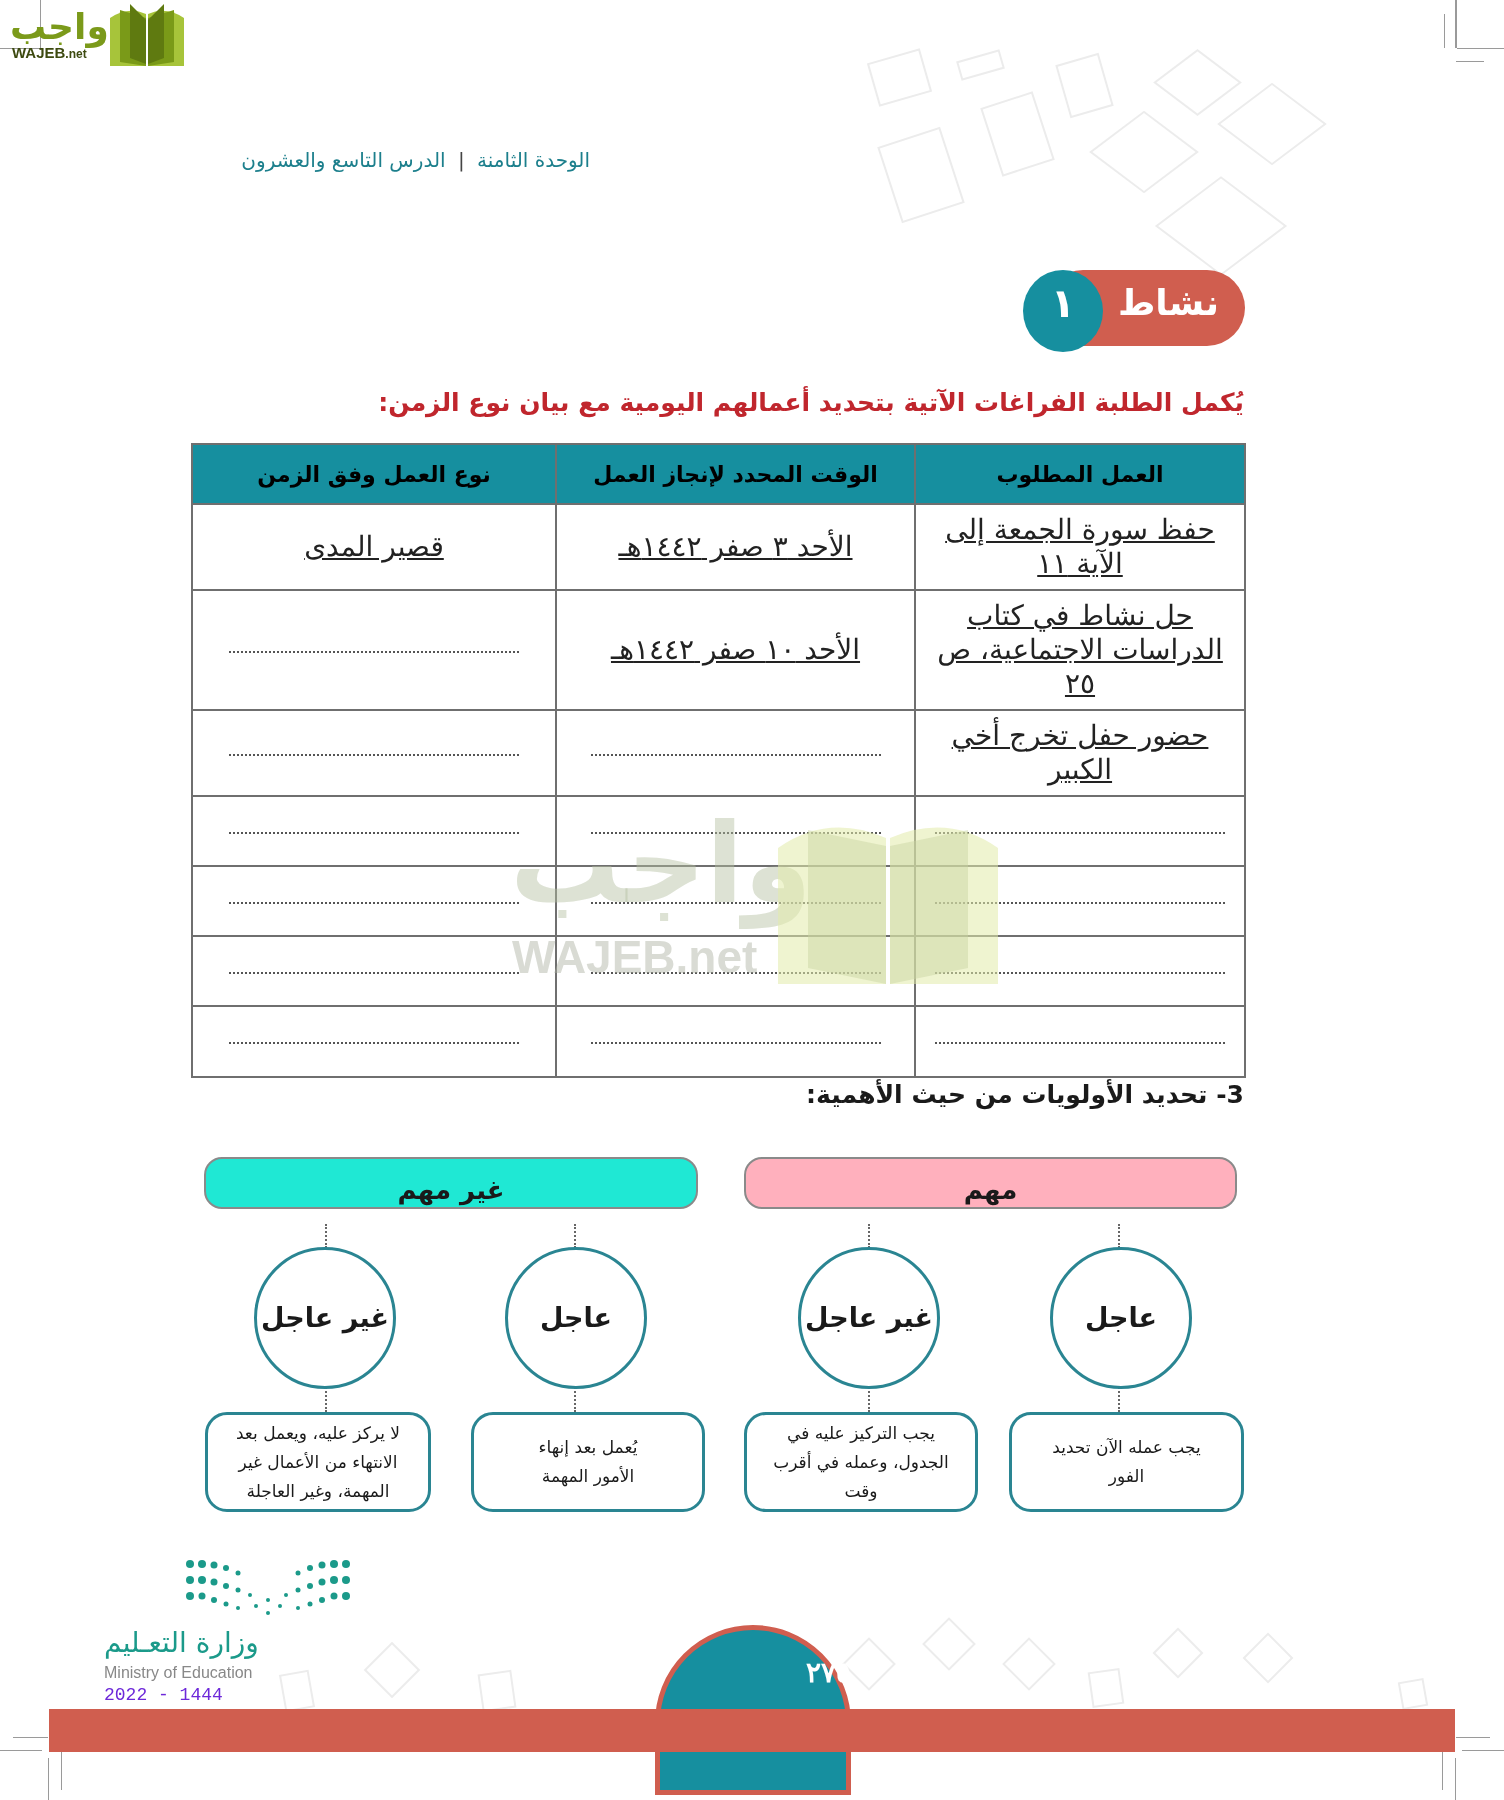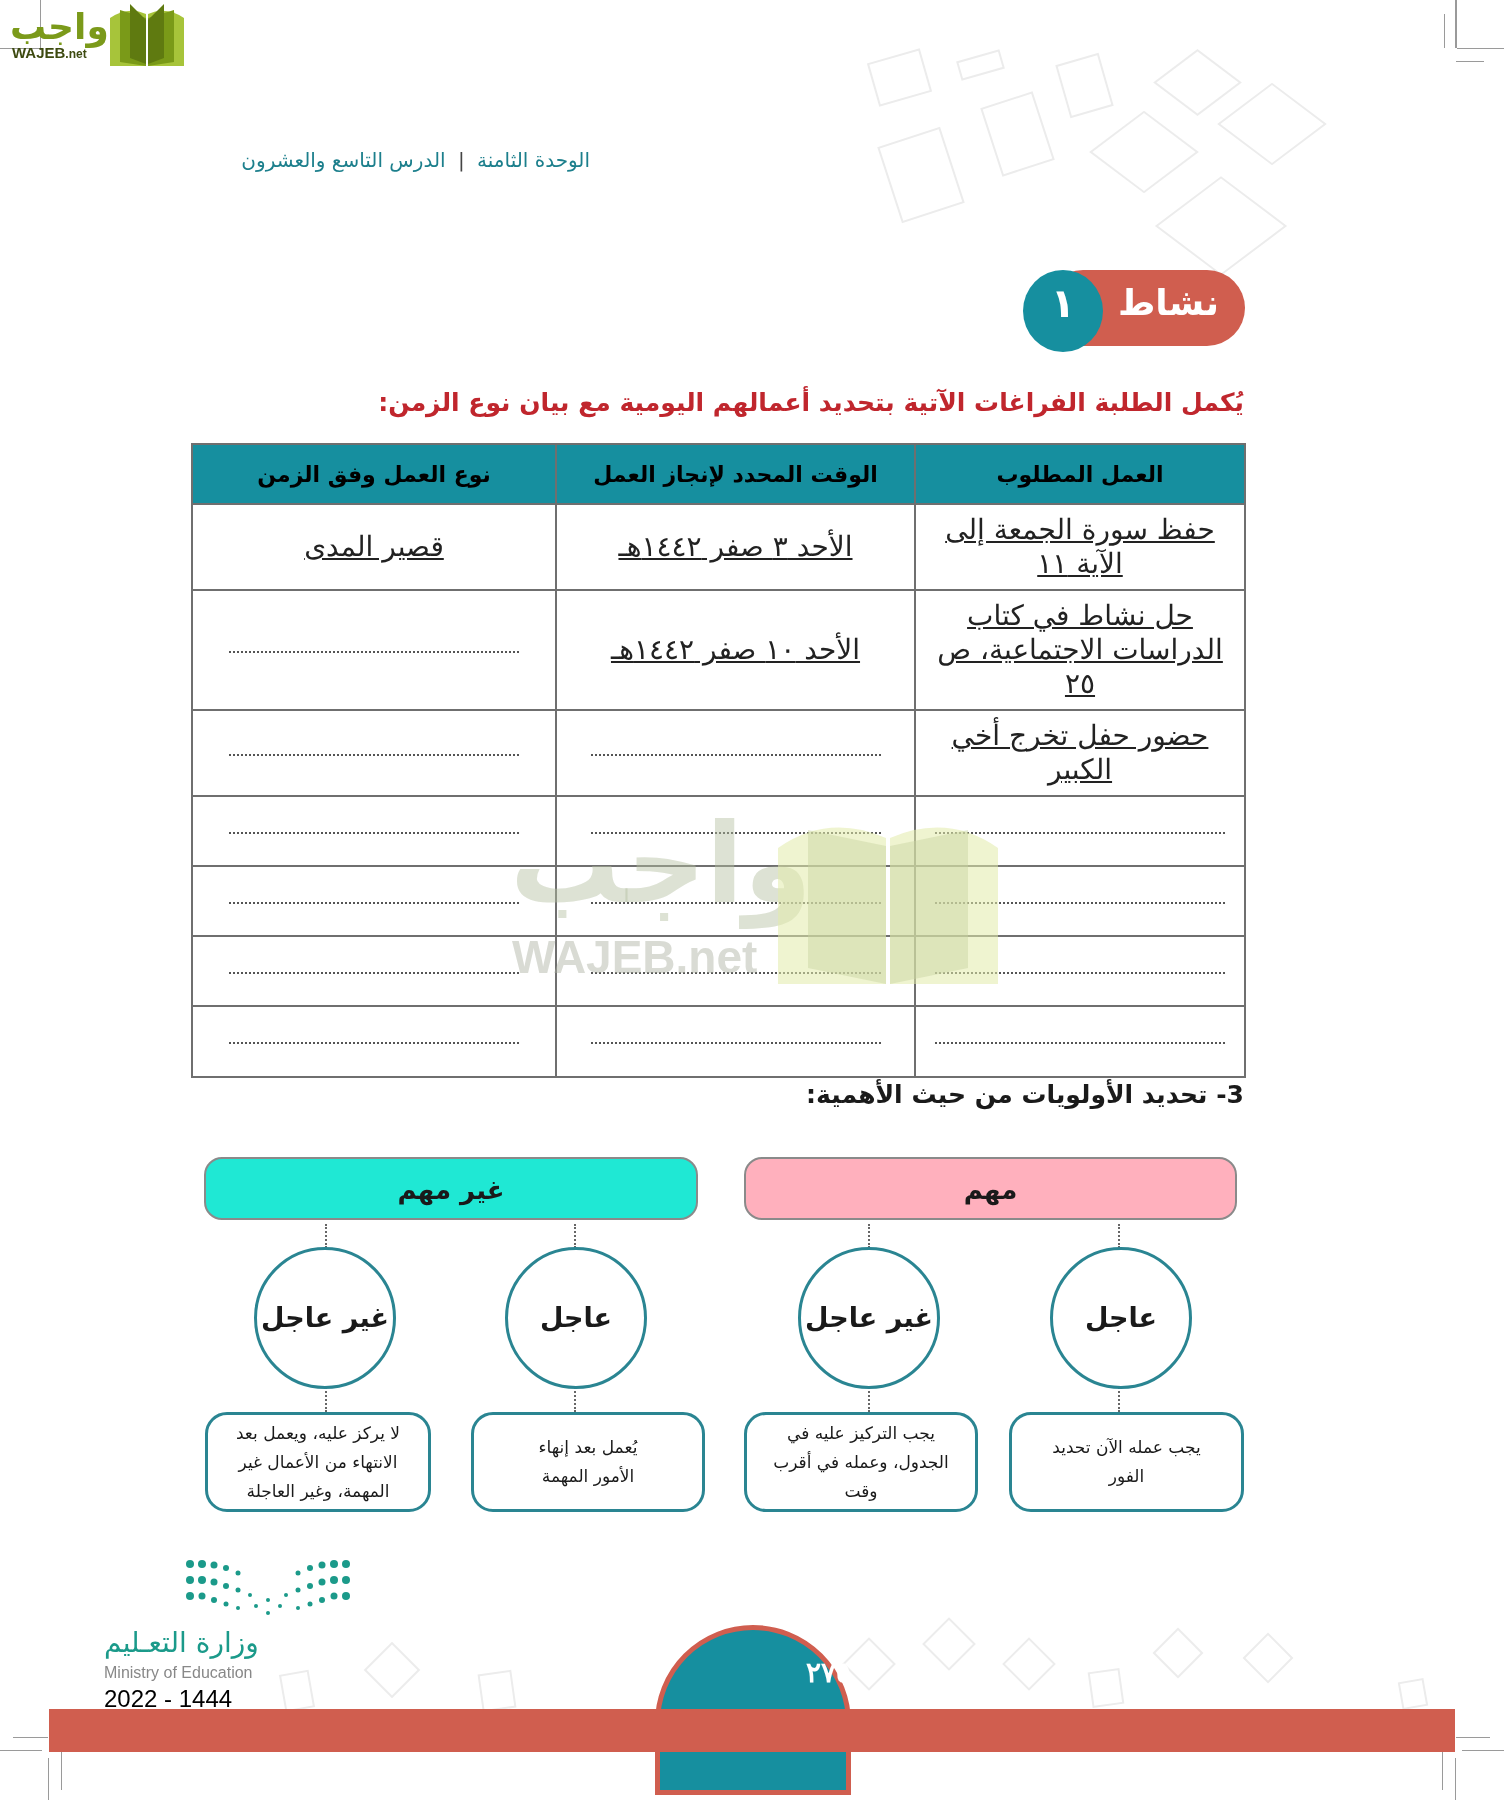--- a/index.html
+++ b/index.html
@@ -34,30 +34,30 @@
   .tbl th { background: #168f9f; color: #000000; font-size: 22px; font-weight: bold; height: 60px; text-align: center; }
   .tbl td { font-size: 28px; color: #222; font-family: "DejaVu Serif", serif; line-height: 34px; padding: 8px 14px; text-decoration: underline; }
   .tbl col.c1 { width: 364px; }
   .tbl col.c2 { width: 359px; }
   .tbl col.c3 { width: 330px; }
   .dots { display: inline-block; width: 290px; border-bottom: 2px dotted #555; height: 2px; vertical-align: middle; }
 
   .section2 { position: absolute; top: 1080px; right: 260px; width: 700px; text-align: right; direction: rtl; font-size: 25px; font-weight: bold; color: #1a1a1a; }
 
   
-  .group-bar { position: absolute; top: 1157px; height: 63px; border: 2px solid #8a8a8a; border-radius: 18px; text-align: center; font-size: 26px; font-weight: bold; line-height: 62px; color: #1a1a1a; direction: rtl; }
+  .group-bar { position: absolute; top: 1157px; height: 52px; border: 2px solid #8a8a8a; border-radius: 18px; text-align: center; font-size: 26px; font-weight: bold; line-height: 62px; color: #1a1a1a; direction: rtl; }
   .vline { position: absolute; width: 0; border-left: 2px dotted #666; }
   .circle { position: absolute; width: 142px; height: 142px; border: 3px solid #2a8592; border-radius: 50%; background: #fff; text-align: center; line-height: 136px; font-size: 27px; font-weight: bold; color: #1a1a1a; direction: rtl; }
   .desc { position: absolute; top: 1412px; height: 100px; border: 3px solid #2a8592; border-radius: 22px; background: #fff; display: flex; align-items: center; justify-content: center; text-align: center; direction: rtl; font-size: 17px; line-height: 29px; color: #1a1a1a; padding: 0 12px; }
 
   
   .moe-dots { position: absolute; left: 186px; top: 1560px; width: 164px; height: 56px; }
   .moe-ar { position: absolute; left: 104px; top: 1626px; font-size: 28px; color: #1b9a8a; direction: rtl; }
   .moe-en { position: absolute; left: 104px; top: 1664px; font-size: 16px; color: #888; font-family: "Liberation Sans", sans-serif; }
-  .moe-year { position: absolute; left: 104px; top: 1685px; font-size: 24px; color: #000000; font-family: Liberation Sans, sans-serif; }
+  .moe-year { position: absolute; left: 104px; top: 1685px; font-size: 18px; color: #6d28d9; font-family: Liberation Mono, monospace; }
 
   .footer-bar { position: absolute; left: 49px; top: 1709px; width: 1406px; height: 43px; background: #d05e4f; }
   .page-dome { position: absolute; left: 655px; top: 1625px; width: 196px; height: 170px; background: #168f9f; border: 5px solid #d05e4f; border-radius: 98px 98px 0 0; overflow: hidden; }
   .page-num { position: absolute; left: 655px; top: 1656px; width: 196px; text-align: right; color: #fff; font-size: 28px; font-weight: bold; font-family: Liberation Serif, serif; }
 
   
   .wm-ar { position: absolute; left: 510px; top: 800px; font-size: 110px; font-weight: bold; color: rgba(180,190,160,0.45); direction: rtl; }
   .wm-en { position: absolute; left: 512px; top: 930px; font-size: 46px; font-weight: bold; color: rgba(170,175,160,0.45); font-family: "Liberation Sans", sans-serif; }
   .wm-book { position: absolute; left: 778px; top: 818px; width: 220px; height: 166px; }
 </style>

